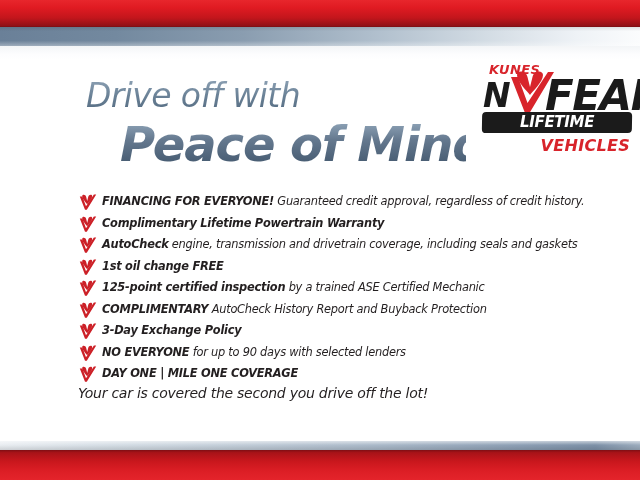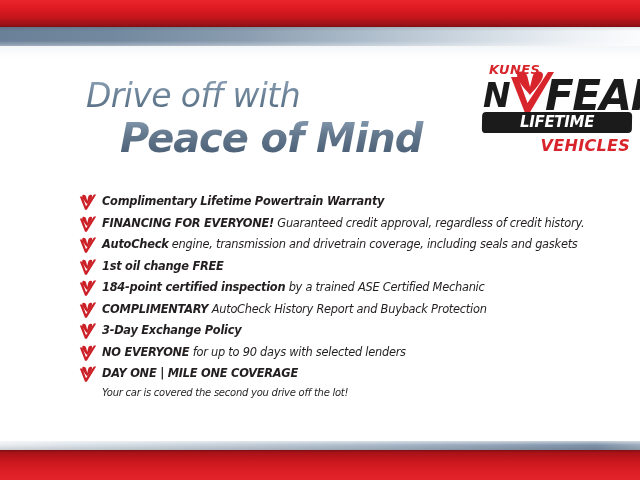--- a/index.html
+++ b/index.html
@@ -87,24 +87,24 @@
     background-clip: text;
     color: transparent;
     -webkit-text-fill-color: transparent;
     white-space: nowrap;
     text-decoration: underline;
   }
   .headline-line2 {
     font-family: "DejaVu Sans", sans-serif;
     font-style: italic;
     font-weight: 700;
-    font-size: 40px;
+    font-size: 48px;
     letter-spacing: -1.1px;
     line-height: 44px;
-    margin-top: 2px;
+    margin-top: 8px;
     margin-left: 34px;
     background: linear-gradient(to bottom, #8ea3b7 0%, #65798f 40%, #44596f 100%);
     -webkit-background-clip: text;
     background-clip: text;
     color: transparent;
     -webkit-text-fill-color: transparent;
     white-space: nowrap;
   }
 
   
@@ -231,25 +231,24 @@
     white-space: nowrap;
     letter-spacing: -0.25px;
     padding-top: 1px;
   }
   .bullet-text b {
     font-weight: 700;
   }
   .bullet-sub {
     font-family: "DejaVu Sans", sans-serif;
     font-style: italic;
-    font-size: 10px;
+    font-size: 14px;
     line-height: 16px;
     color: #231f20;
     letter-spacing: -0.25px;
-    margin-left: 24px;
     margin-top: -1px;
     white-space: nowrap;
   }
 </style>
 </head>
 <body>
 
 <div class="poster">
 
   <div class="band-red-top"></div>
@@ -284,44 +283,44 @@
   <div class="bullets">
 
     <div>
       <div class="bullet-row">
         <span class="bullet-icon">
           <svg viewBox="0 0 19 17" width="19" height="17" aria-hidden="true">
             <path d="M4.2 2.2 C4.2 0.2, 7.6 0.2, 8.2 3.0 L9.2 7.0 L10.2 3.0 C10.8 0.2, 14.2 0.2, 14.2 2.2 C14.2 5.0, 10.0 9.0, 9.2 10.2 C8.4 9.0, 4.2 5.0, 4.2 2.2 Z" fill="#cc2027"></path>
             <path d="M1.8 2.6 L7.0 15.8 L8.8 15.8 L18.2 0.6 L15.9 0.6 L8.0 12.2 L4.4 2.6 Z" fill="#cc2027"></path>
           </svg>
         </span>
+        <span class="bullet-text"><b>FINANCING FOR EVERYONE!</b><span> Guaranteed credit approval, regardless of credit history.</span></span>
+      </div>
+    </div>
+
+    <div>
+      <div class="bullet-row">
+        <span class="bullet-icon">
+          <svg viewBox="0 0 19 17" width="19" height="17" aria-hidden="true">
+            <path d="M4.2 2.2 C4.2 0.2, 7.6 0.2, 8.2 3.0 L9.2 7.0 L10.2 3.0 C10.8 0.2, 14.2 0.2, 14.2 2.2 C14.2 5.0, 10.0 9.0, 9.2 10.2 C8.4 9.0, 4.2 5.0, 4.2 2.2 Z" fill="#cc2027"></path>
+            <path d="M1.8 2.6 L7.0 15.8 L8.8 15.8 L18.2 0.6 L15.9 0.6 L8.0 12.2 L4.4 2.6 Z" fill="#cc2027"></path>
+          </svg>
+        </span>
         <span class="bullet-text"><b>Complimentary Lifetime Powertrain Warranty</b><span></span></span>
       </div>
     </div>
 
     <div>
       <div class="bullet-row">
         <span class="bullet-icon">
           <svg viewBox="0 0 19 17" width="19" height="17" aria-hidden="true">
             <path d="M4.2 2.2 C4.2 0.2, 7.6 0.2, 8.2 3.0 L9.2 7.0 L10.2 3.0 C10.8 0.2, 14.2 0.2, 14.2 2.2 C14.2 5.0, 10.0 9.0, 9.2 10.2 C8.4 9.0, 4.2 5.0, 4.2 2.2 Z" fill="#cc2027"></path>
             <path d="M1.8 2.6 L7.0 15.8 L8.8 15.8 L18.2 0.6 L15.9 0.6 L8.0 12.2 L4.4 2.6 Z" fill="#cc2027"></path>
           </svg>
         </span>
-        <span class="bullet-text"><b>FINANCING FOR EVERYONE!</b><span> Guaranteed credit approval, regardless of credit history.</span></span>
-      </div>
-    </div>
-
-    <div>
-      <div class="bullet-row">
-        <span class="bullet-icon">
-          <svg viewBox="0 0 19 17" width="19" height="17" aria-hidden="true">
-            <path d="M4.2 2.2 C4.2 0.2, 7.6 0.2, 8.2 3.0 L9.2 7.0 L10.2 3.0 C10.8 0.2, 14.2 0.2, 14.2 2.2 C14.2 5.0, 10.0 9.0, 9.2 10.2 C8.4 9.0, 4.2 5.0, 4.2 2.2 Z" fill="#cc2027"></path>
-            <path d="M1.8 2.6 L7.0 15.8 L8.8 15.8 L18.2 0.6 L15.9 0.6 L8.0 12.2 L4.4 2.6 Z" fill="#cc2027"></path>
-          </svg>
-        </span>
         <span class="bullet-text"><b>AutoCheck</b><span> engine, transmission and drivetrain coverage, including seals and gaskets</span></span>
       </div>
     </div>
 
     <div>
       <div class="bullet-row">
         <span class="bullet-icon">
           <svg viewBox="0 0 19 17" width="19" height="17" aria-hidden="true">
             <path d="M4.2 2.2 C4.2 0.2, 7.6 0.2, 8.2 3.0 L9.2 7.0 L10.2 3.0 C10.8 0.2, 14.2 0.2, 14.2 2.2 C14.2 5.0, 10.0 9.0, 9.2 10.2 C8.4 9.0, 4.2 5.0, 4.2 2.2 Z" fill="#cc2027"></path>
             <path d="M1.8 2.6 L7.0 15.8 L8.8 15.8 L18.2 0.6 L15.9 0.6 L8.0 12.2 L4.4 2.6 Z" fill="#cc2027"></path>
@@ -332,21 +331,21 @@
     </div>
 
     <div>
       <div class="bullet-row">
         <span class="bullet-icon">
           <svg viewBox="0 0 19 17" width="19" height="17" aria-hidden="true">
             <path d="M4.2 2.2 C4.2 0.2, 7.6 0.2, 8.2 3.0 L9.2 7.0 L10.2 3.0 C10.8 0.2, 14.2 0.2, 14.2 2.2 C14.2 5.0, 10.0 9.0, 9.2 10.2 C8.4 9.0, 4.2 5.0, 4.2 2.2 Z" fill="#cc2027"></path>
             <path d="M1.8 2.6 L7.0 15.8 L8.8 15.8 L18.2 0.6 L15.9 0.6 L8.0 12.2 L4.4 2.6 Z" fill="#cc2027"></path>
           </svg>
         </span>
-        <span class="bullet-text"><b>184-point certified inspection</b><span> by a trained ASE Certified Mechanic</span></span>
+        <span class="bullet-text"><b>125-point certified inspection</b><span> by a trained ASE Certified Mechanic</span></span>
       </div>
     </div>
 
     <div>
       <div class="bullet-row">
         <span class="bullet-icon">
           <svg viewBox="0 0 19 17" width="19" height="17" aria-hidden="true">
             <path d="M4.2 2.2 C4.2 0.2, 7.6 0.2, 8.2 3.0 L9.2 7.0 L10.2 3.0 C10.8 0.2, 14.2 0.2, 14.2 2.2 C14.2 5.0, 10.0 9.0, 9.2 10.2 C8.4 9.0, 4.2 5.0, 4.2 2.2 Z" fill="#cc2027"></path>
             <path d="M1.8 2.6 L7.0 15.8 L8.8 15.8 L18.2 0.6 L15.9 0.6 L8.0 12.2 L4.4 2.6 Z" fill="#cc2027"></path>
           </svg>

